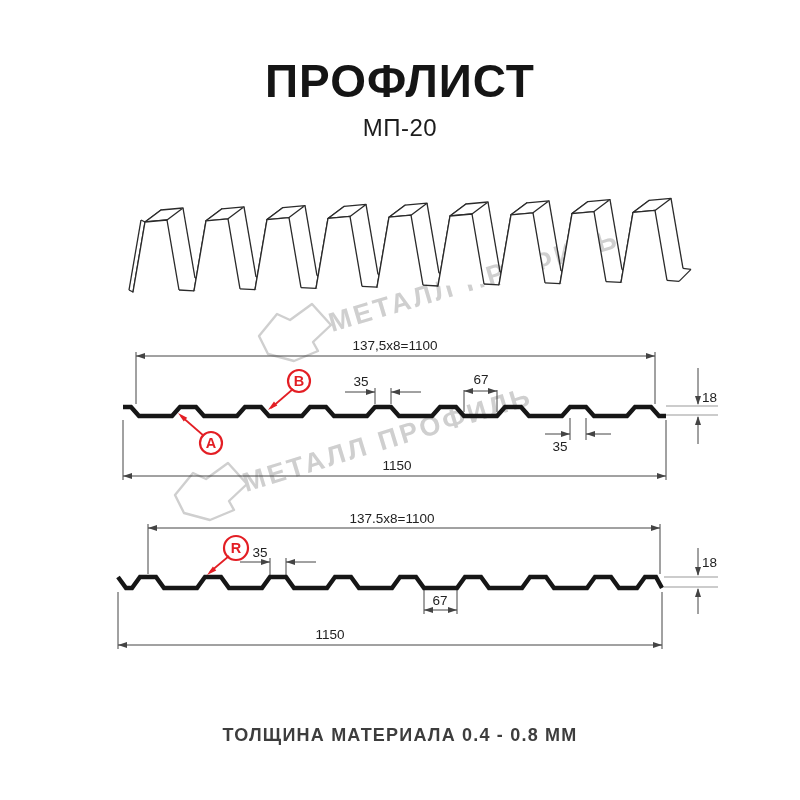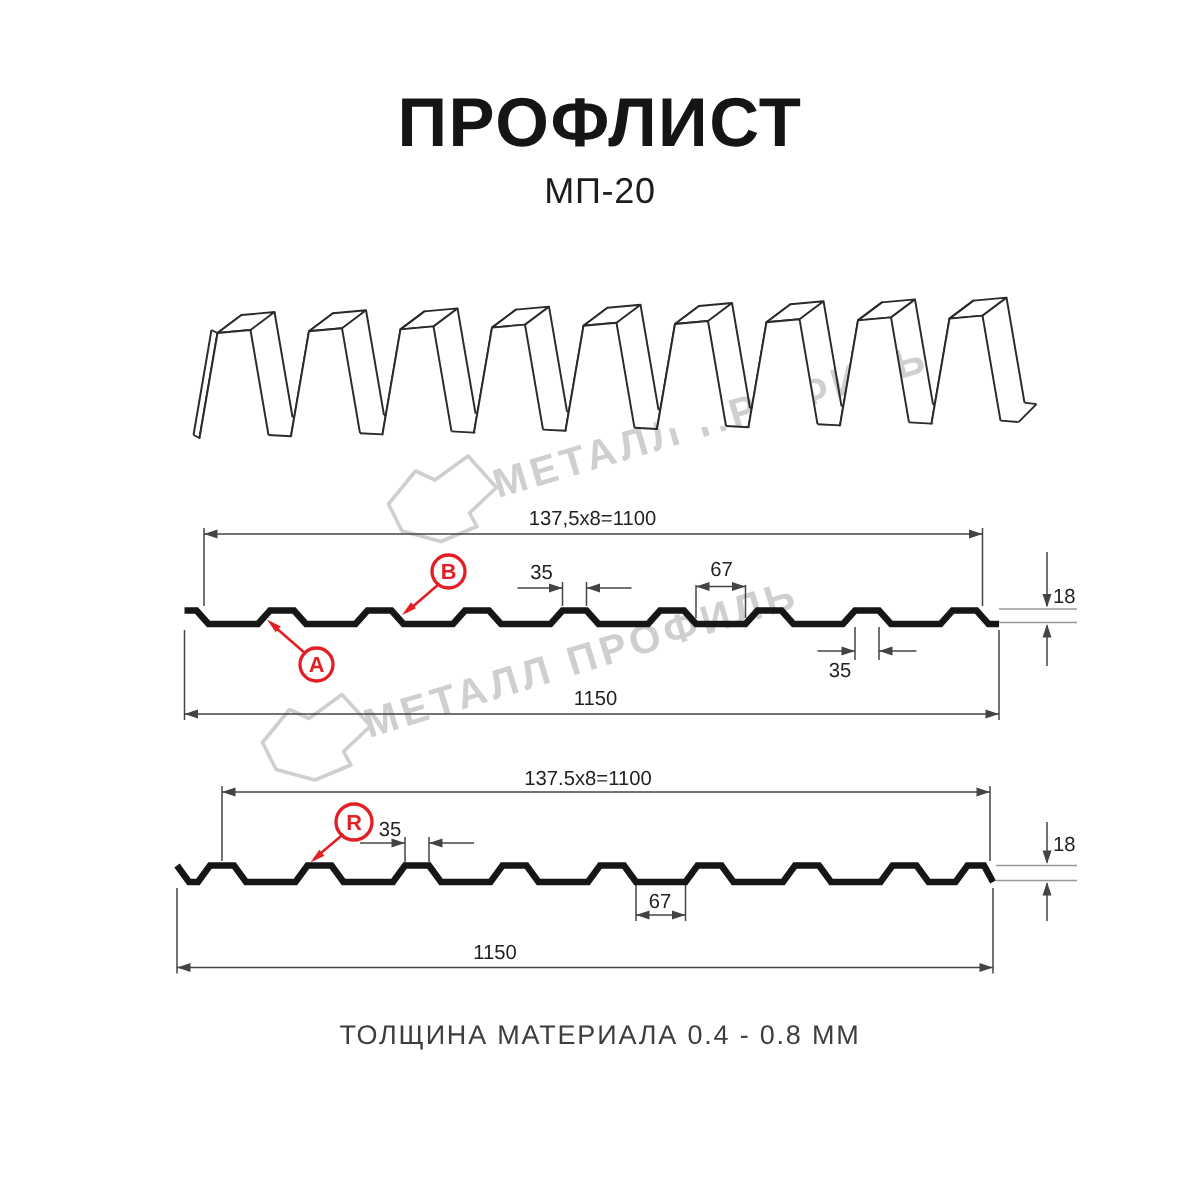--- a/index.html
+++ b/index.html
@@ -1,22 +1,22 @@
 <!DOCTYPE html>
 <html style="--accent_red: #e31e24; --watermark_gray: #cfcfcf; --line_dark: #161616; --dim_line: #444444;"><head>
 <meta charset="utf-8">
 <style>
   html,body{margin:0;padding:0;background:#fff;}
   #page{position:relative;width:800px;height:800px;background:#fff;overflow:hidden;
         font-family:"Liberation Sans",sans-serif;}
   #hdr{position:absolute;top:58px;left:0;width:800px;text-align:center;}
   #title{font-size:46px;font-weight:800;letter-spacing:1px;color:#151515;line-height:1;}
   #subtitle{margin-top:10px;font-size:24px;font-weight:500;letter-spacing:.5px;color:#1c1c1c;}
-  #ftr{position:absolute;top:680px;left:0;width:800px;text-align:center;
-       font-size:18px;font-weight:400;letter-spacing:1.2px;color:#3d3d3d;}
+  #ftr{position:absolute;top:725px;left:0;width:800px;text-align:center;
+       font-size:18px;font-weight:700;letter-spacing:1.2px;color:#3d3d3d;}
   svg{position:absolute;top:0;left:0;}
   .dim{font-size:13.5px;fill:#222;text-anchor:middle;}
   .dim.start{text-anchor:start;}
   .wm{font-size:27px;font-weight:700;letter-spacing:3px;fill:var(--watermark_gray,#cfcfcf);text-anchor:start;}
   .wmlogo{fill:none;stroke:var(--watermark_gray,#cfcfcf);stroke-width:2.4;stroke-linejoin:round;}
   .marker{font-size:14.5px;font-weight:700;fill:var(--accent_red,#e31e24);text-anchor:middle;}
   .mcirc{fill:#fff;fill-opacity:0;stroke:var(--accent_red,#e31e24);stroke-width:2.2;}
   .profile{fill:none;stroke:#161616;stroke-width:4.4;stroke-linejoin:miter;}
   .dimline{stroke:#444;stroke-width:1;fill:none;}
   .grayline{stroke:#999;stroke-width:1;fill:none;}

